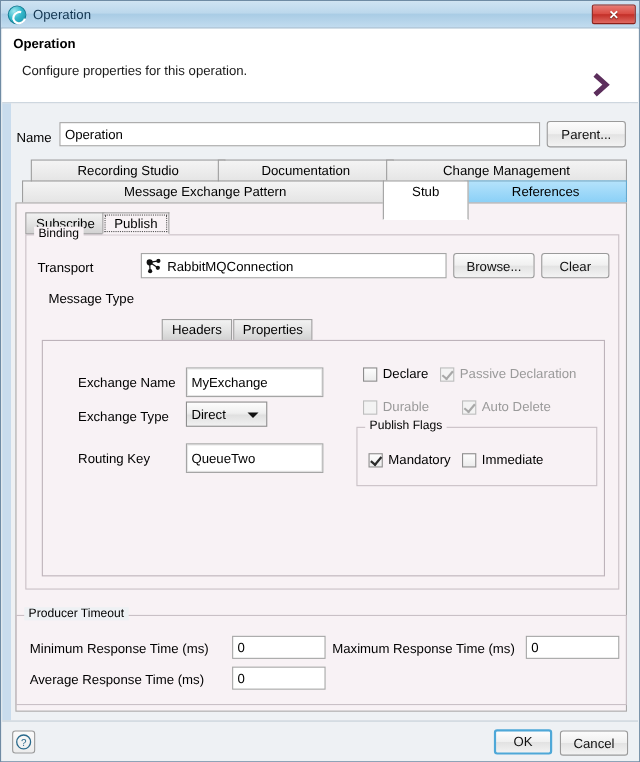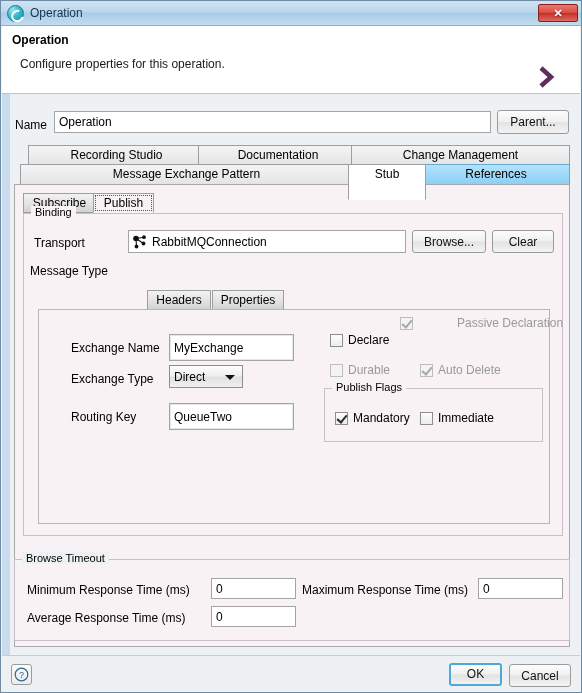--- a/index.html
+++ b/index.html
@@ -327,21 +327,21 @@
             <circle cx="3.5" cy="11.5" r="1.9" fill="#111"></circle>
             <line x1="3" y1="3.5" x2="11" y2="2.2" stroke="#111" stroke-width="1.1"></line>
             <line x1="3" y1="3.5" x2="10.5" y2="8.5" stroke="#111" stroke-width="1.1"></line>
             <line x1="3" y1="3.5" x2="3.5" y2="11.5" stroke="#111" stroke-width="1.1"></line>
           </svg>
           <span>RabbitMQConnection</span>
         </div>
         <button class="btn" style="position:absolute; left:388px; top:16px; width:74px; height:23px;">Browse...</button>
         <button class="btn" style="position:absolute; left:468px; top:16px; width:62px; height:23px;">Clear</button>
 
-        <div class="lbl" style="left:6px; top:50px;">Message Type</div>
+        <div class="lbl" style="left:20px; top:50px;">Message Type</div>
 
         <div class="subtab" style="left:123px; top:76px; width:64px;">Headers</div>
         <div class="subtab" style="left:188px; top:76px; width:72px;">Properties</div>
 
         <div style="position:absolute; left:14px; top:95px; width:512px; height:215px; border:1px solid #bdb3ba; background:#f8f2f5;">
 
           <div class="lbl" style="left:32px; top:31px;">Exchange Name</div>
           <div class="tfield inset" style="left:130px; top:24px; width:125px; height:27px;">
             <span>MyExchange</span>
           </div>
@@ -354,21 +354,21 @@
 
           <div class="lbl" style="left:32px; top:100px;">Routing Key</div>
           <div class="tfield inset" style="left:130px; top:93px; width:125px; height:27px;">
             <span>QueueTwo</span>
           </div>
 
           <div class="cbrow" style="left:291px; top:23px;">
             <span class="cb"></span>
             <span class="cbtext">Declare</span>
           </div>
-          <div class="cbrow" style="left:361px; top:6px;gap:39px;">
+          <div class="cbrow" style="left:361px; top:23px;">
             <span class="cb checked dim"></span>
             <span class="cbtext dim">Passive Declaration</span>
           </div>
           <div class="cbrow" style="left:291px; top:53px;">
             <span class="cb dim"></span>
             <span class="cbtext dim">Durable</span>
           </div>
           <div class="cbrow" style="left:361px; top:53px;padding-left:20px;">
             <span class="cb checked dim"></span>
             <span class="cbtext dim">Auto Delete</span>
@@ -384,21 +384,21 @@
               <span class="cb"></span>
               <span class="cbtext">Immediate</span>
             </div>
           </div>
 
         </div>
       </div>
     </div>
 
     <div class="timeout-group">
-      <div class="group-title">Browse Timeout</div>
+      <div class="group-title">Producer Timeout</div>
 
       <div class="lbl" style="left:12px; top:23px;">Minimum Response Time (ms)</div>
       <div class="tfield" style="left:196px; top:18px; width:85px; height:21px;">
         <span>0</span>
       </div>
 
       <div class="lbl" style="left:287px; top:23px;">Maximum Response Time (ms)</div>
       <div class="tfield" style="left:463px; top:18px; width:85px; height:21px;">
         <span>0</span>
       </div>

